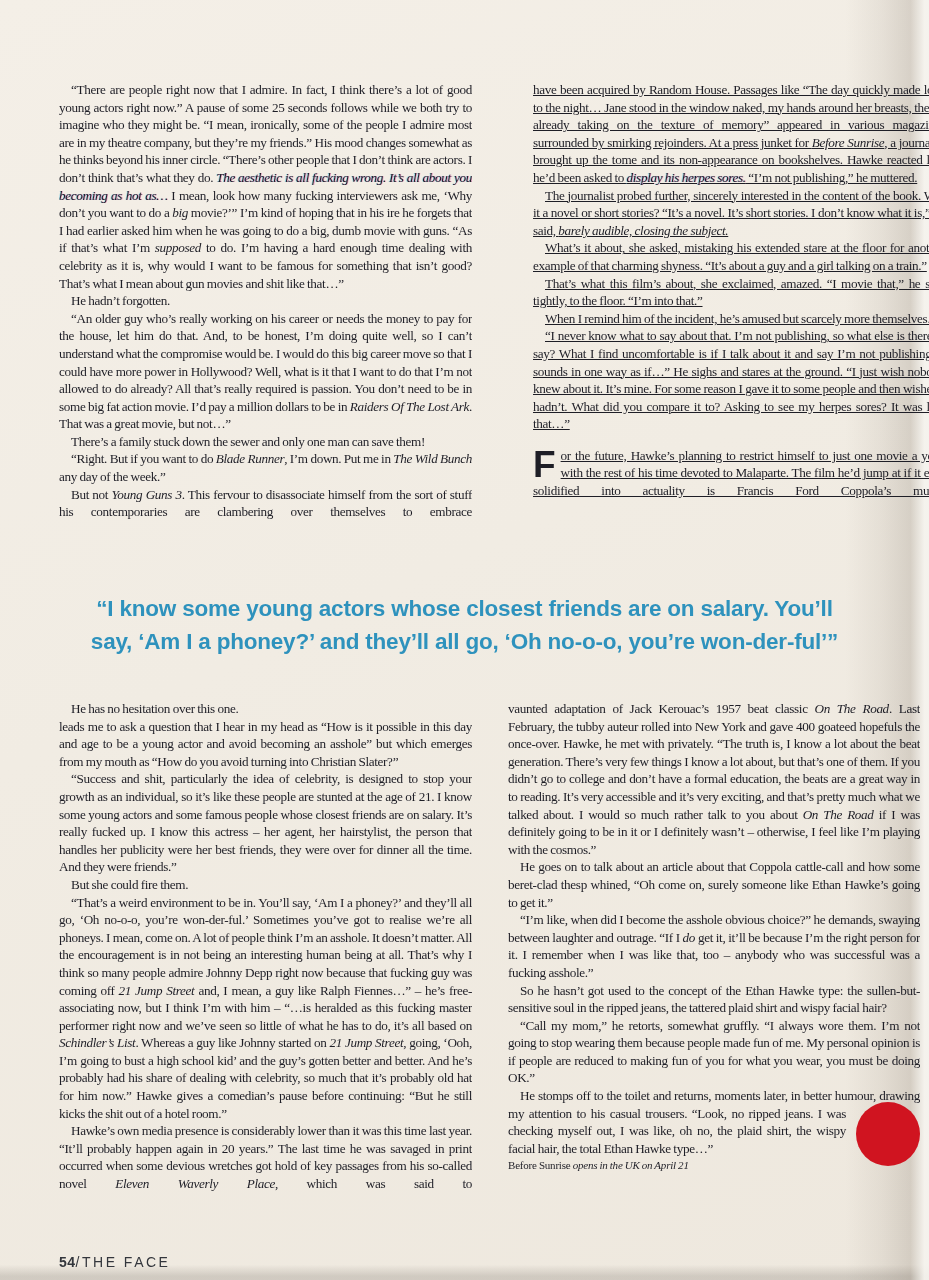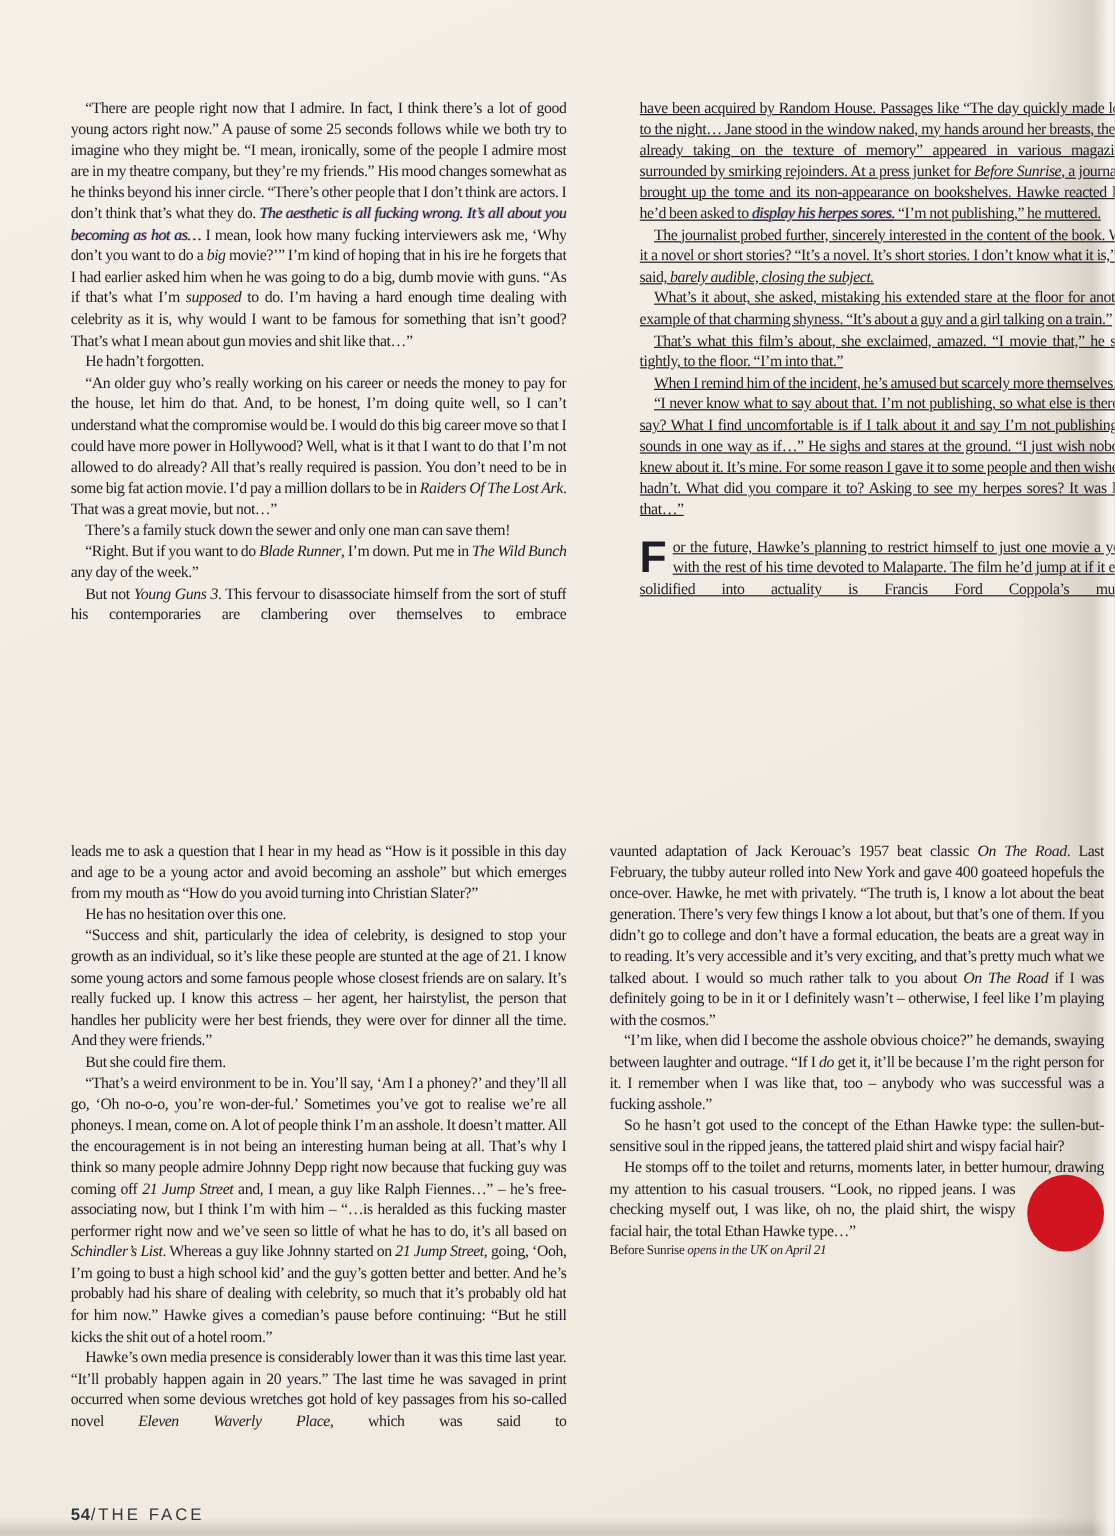--- a/index.html
+++ b/index.html
@@ -72,34 +72,40 @@
   <div id="col-top-right" class="col">
       <p class="para flush">have been acquired by Random House. Passages like “The day quickly made love to the night… Jane stood in the window naked, my hands around her breasts, the air already taking on the texture of memory” appeared in various magazines surrounded by smirking rejoinders. At a press junket for <span class="i">Before Sunrise</span>, a journalist brought up the tome and its non-appearance on bookshelves. Hawke reacted like he’d been asked to <span class="f">display his herpes sores.</span> “I’m not publishing,” he muttered.</p>
       <p class="para">The journalist probed further, sincerely interested in the content of the book. Was it a novel or short stories? “It’s a novel. It’s short stories. I don’t know what it is,” he said, <span class="i">barely audible, closing the subject.</span></p>
       <p class="para">What’s it about, she asked, mistaking his extended stare at the floor for another example of that charming shyness. “It’s about a guy and a girl talking on a train.”</p>
       <p class="para">That’s what this film’s about, she exclaimed, amazed. “I movie that,” he said tightly, to the floor. “I’m into that.”</p>
       <p class="para">When I remind him of the incident, he’s amused but scarcely more themselves.</p>
       <p class="para">“I never know what to say about that. I’m not publishing, so what else is there to say? What I find uncomfortable is if I talk about it and say I’m not publishing, it sounds in one way as if…” He sighs and stares at the ground. “I just wish nobody knew about it. It’s mine. For some reason I gave it to some people and then wished I hadn’t. What did you compare it to? Asking to see my herpes sores? It was like that…”</p>
       <p class="para flush gap jl"><span class="dropcap">F</span>or the future, Hawke’s planning to restrict himself to just one movie a year, with the rest of his time devoted to Malaparte. The film he’d jump at if it ever solidified into actuality is Francis Ford Coppola’s much-</p>
     </div>
 
+  <div class="pullquote" style="color: rgb(46, 146, 189);">
+    <span>“I know some young actors whose closest friends are on salary. You’ll</span><br>
+    <span>say, ‘Am I a phoney?’ and they’ll all go, ‘Oh no-o-o, you’re won-der-ful’”</span>
+  </div>
 
   <div id="col-bottom-left" class="col">
+      <p class="para">He has no hesitation over this one.</p>
       <p class="para flush">leads me to ask a question that I hear in my head as “How is it possible in this day and age to be a young actor and avoid becoming an asshole” but which emerges from my mouth as “How do you avoid turning into Christian Slater?”</p>
-      <p class="para">He has no hesitation over this one.</p>
       <p class="para">“Success and shit, particularly the idea of celebrity, is designed to stop your growth as an individual, so it’s like these people are stunted at the age of 21. I know some young actors and some famous people whose closest friends are on salary. It’s really fucked up. I know this actress – her agent, her hairstylist, the person that handles her publicity were her best friends, they were over for dinner all the time. And they were friends.”</p>
       <p class="para">But she could fire them.</p>
       <p class="para">“That’s a weird environment to be in. You’ll say, ‘Am I a phoney?’ and they’ll all go, ‘Oh no-o-o, you’re won-der-ful.’ Sometimes you’ve got to realise we’re all phoneys. I mean, come on. A lot of people think I’m an asshole. It doesn’t matter. All the encouragement is in not being an interesting human being at all. That’s why I think so many people admire Johnny Depp right now because that fucking guy was coming off <span class="i">21 Jump Street</span> and, I mean, a guy like Ralph Fiennes…” – he’s free-associating now, but I think I’m with him – “…is heralded as this fucking master performer right now and we’ve seen so little of what he has to do, it’s all based on <span class="i">Schindler’s List</span>. Whereas a guy like Johnny started on <span class="i">21 Jump Street</span>, going, ‘Ooh, I’m going to bust a high school kid’ and the guy’s gotten better and better. And he’s probably had his share of dealing with celebrity, so much that it’s probably old hat for him now.” Hawke gives a comedian’s pause before continuing: “But he still kicks the shit out of a hotel room.”</p>
       <p class="para jl">Hawke’s own media presence is considerably lower than it was this time last year. “It’ll probably happen again in 20 years.” The last time he was savaged in print occurred when some devious wretches got hold of key passages from his so-called novel <span class="i">Eleven Waverly Place</span>, which was said to</p>
     </div>
 
   <div id="col-bottom-right" class="col">
   <p class="para flush">vaunted adaptation of Jack Kerouac’s 1957 beat classic <span class="i">On The Road</span>. Last February, the tubby auteur rolled into New York and gave 400 goateed hopefuls the once-over. Hawke, he met with privately. “The truth is, I know a lot about the beat generation. There’s very few things I know a lot about, but that’s one of them. If you didn’t go to college and don’t have a formal education, the beats are a great way in to reading. It’s very accessible and it’s very exciting, and that’s pretty much what we talked about. I would so much rather talk to you about <span class="i">On The Road</span> if I was definitely going to be in it or I definitely wasn’t – otherwise, I feel like I’m playing with the cosmos.”</p>
+      <p class="para">He goes on to talk about an article about that Coppola cattle-call and how some beret-clad thesp whined, “Oh come on, surely someone like Ethan Hawke’s going to get it.”</p>
       <p class="para">“I’m like, when did I become the asshole obvious choice?” he demands, swaying between laughter and outrage. “If I <span class="i">do</span> get it, it’ll be because I’m the right person for it. I remember when I was like that, too – anybody who was successful was a fucking asshole.”</p>
       <p class="para">So he hasn’t got used to the concept of the Ethan Hawke type: the sullen-but-sensitive soul in the ripped jeans, the tattered plaid shirt and wispy facial hair?</p>
+      <p class="para">“Call my mom,” he retorts, somewhat gruffly. “I always wore them. I’m not going to stop wearing them because people made fun of me. My personal opinion is if people are reduced to making fun of you for what you wear, you must be doing OK.”</p>
       <p class="para">He stomps off to the toilet and returns, moments later, in better humour, drawing my <span class="red-circle" style="background: rgb(208, 20, 32);"></span>attention to his casual trousers. “Look, no ripped jeans. I was checking myself out, I was like, oh no, the plaid shirt, the wispy facial hair, the total Ethan Hawke type…”</p>
       <p class="para flush credit"><span>Before Sunrise</span><span class="rest"> opens in the UK on April 21</span></p>
     </div>
 
   <div class="footer">
     <span class="num">54</span><span class="mag">/THE FACE</span>
   </div>
 
 </div>
 

